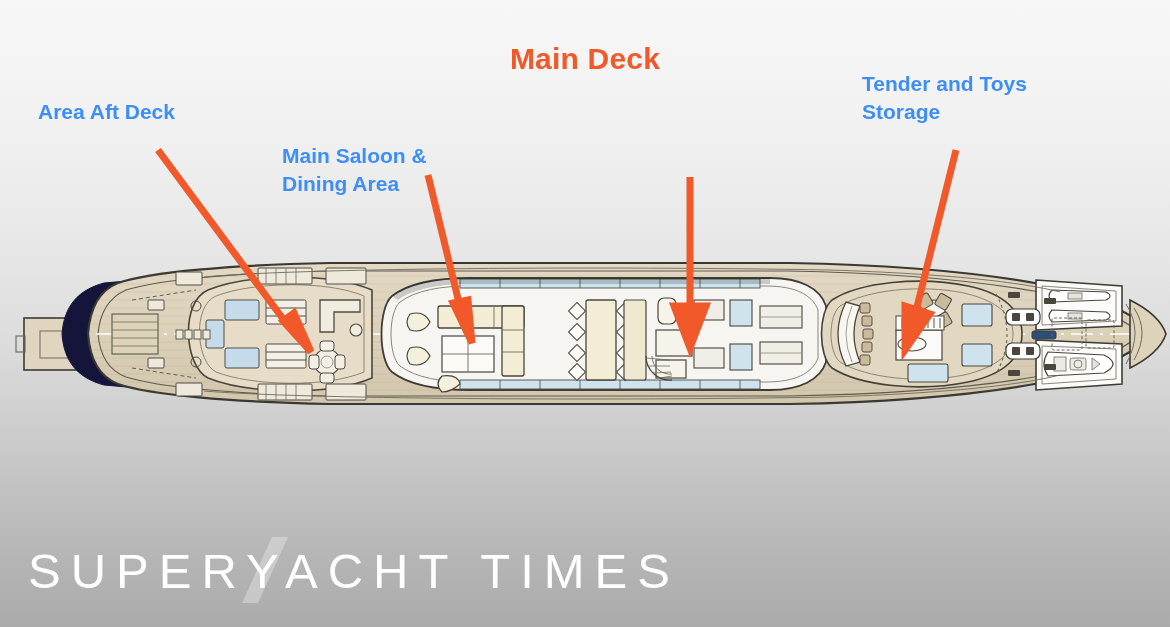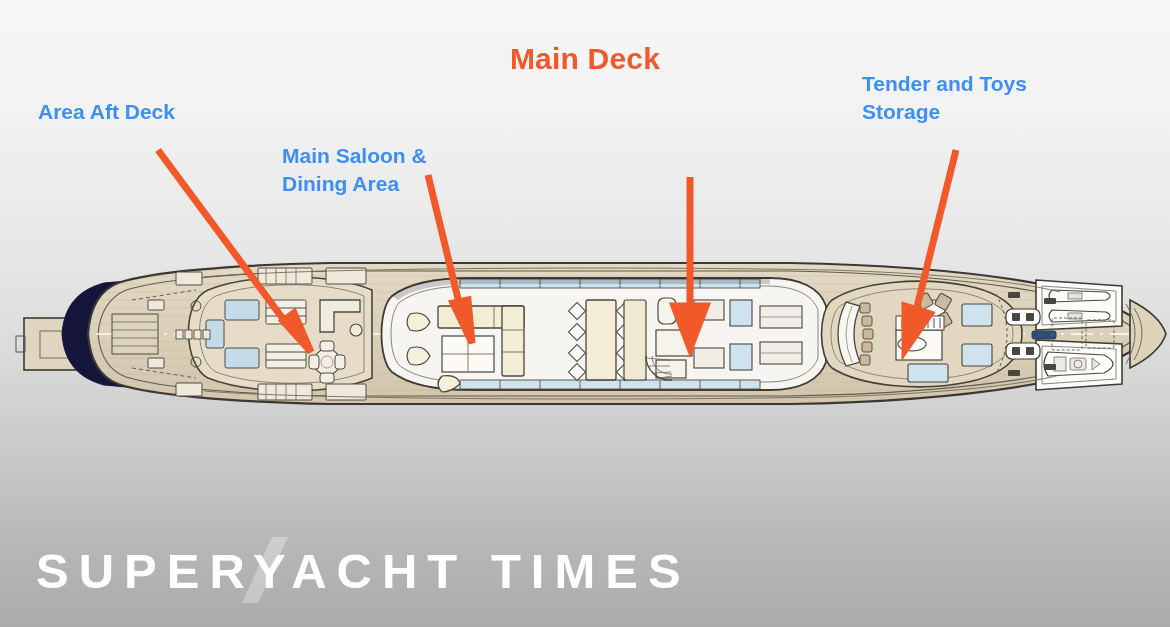--- a/index.html
+++ b/index.html
@@ -73,25 +73,24 @@
   #watermark {
     position: absolute;
     left: 28px;
     bottom: 28px;
     z-index: 50;
     display: flex;
     align-items: center;
   }
   #watermark-text {
     font-size: 49px;
-    font-weight: 700;
+    font-weight: 400;
     letter-spacing: 10px;
     color: #ffffff;
     font-family: "Liberation Sans", sans-serif;
-    margin-left: 8px;
   }
   #watermark-mark {
     position: absolute;
     left: 214px;
     bottom: -4px;
     width: 46px;
     height: 66px;
     z-index: 51;
   }
 </style>

